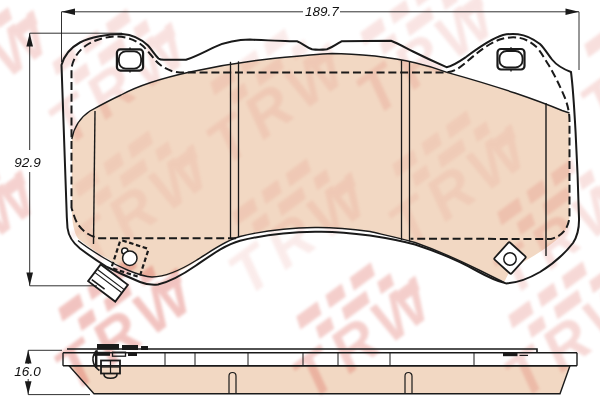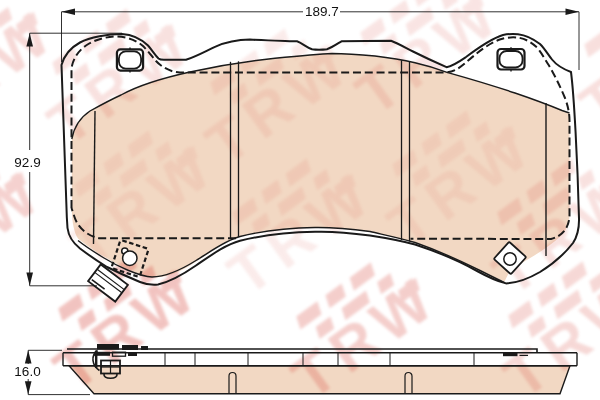--- a/index.html
+++ b/index.html
@@ -1,17 +1,17 @@
 <!DOCTYPE html>
 <html><head>
 <meta charset="utf-8">
 <style>
   html,body{margin:0;padding:0;background:#ffffff;}
   #canvas{position:relative;width:600px;height:400px;overflow:hidden;
-    font-family:"Liberation Sans", sans-serif;}
+    font-family:"Liberation Sans", sans-serif;font-style:italic;}
 </style>
 </head>
 <body>
 
 <div id="canvas">
 <svg width="600" height="400" viewBox="0 0 600 400">
 <defs>
 
 <filter id="blur1" x="-40%" y="-40%" width="180%" height="180%">
   <feGaussianBlur stdDeviation="1.6"></feGaussianBlur>

